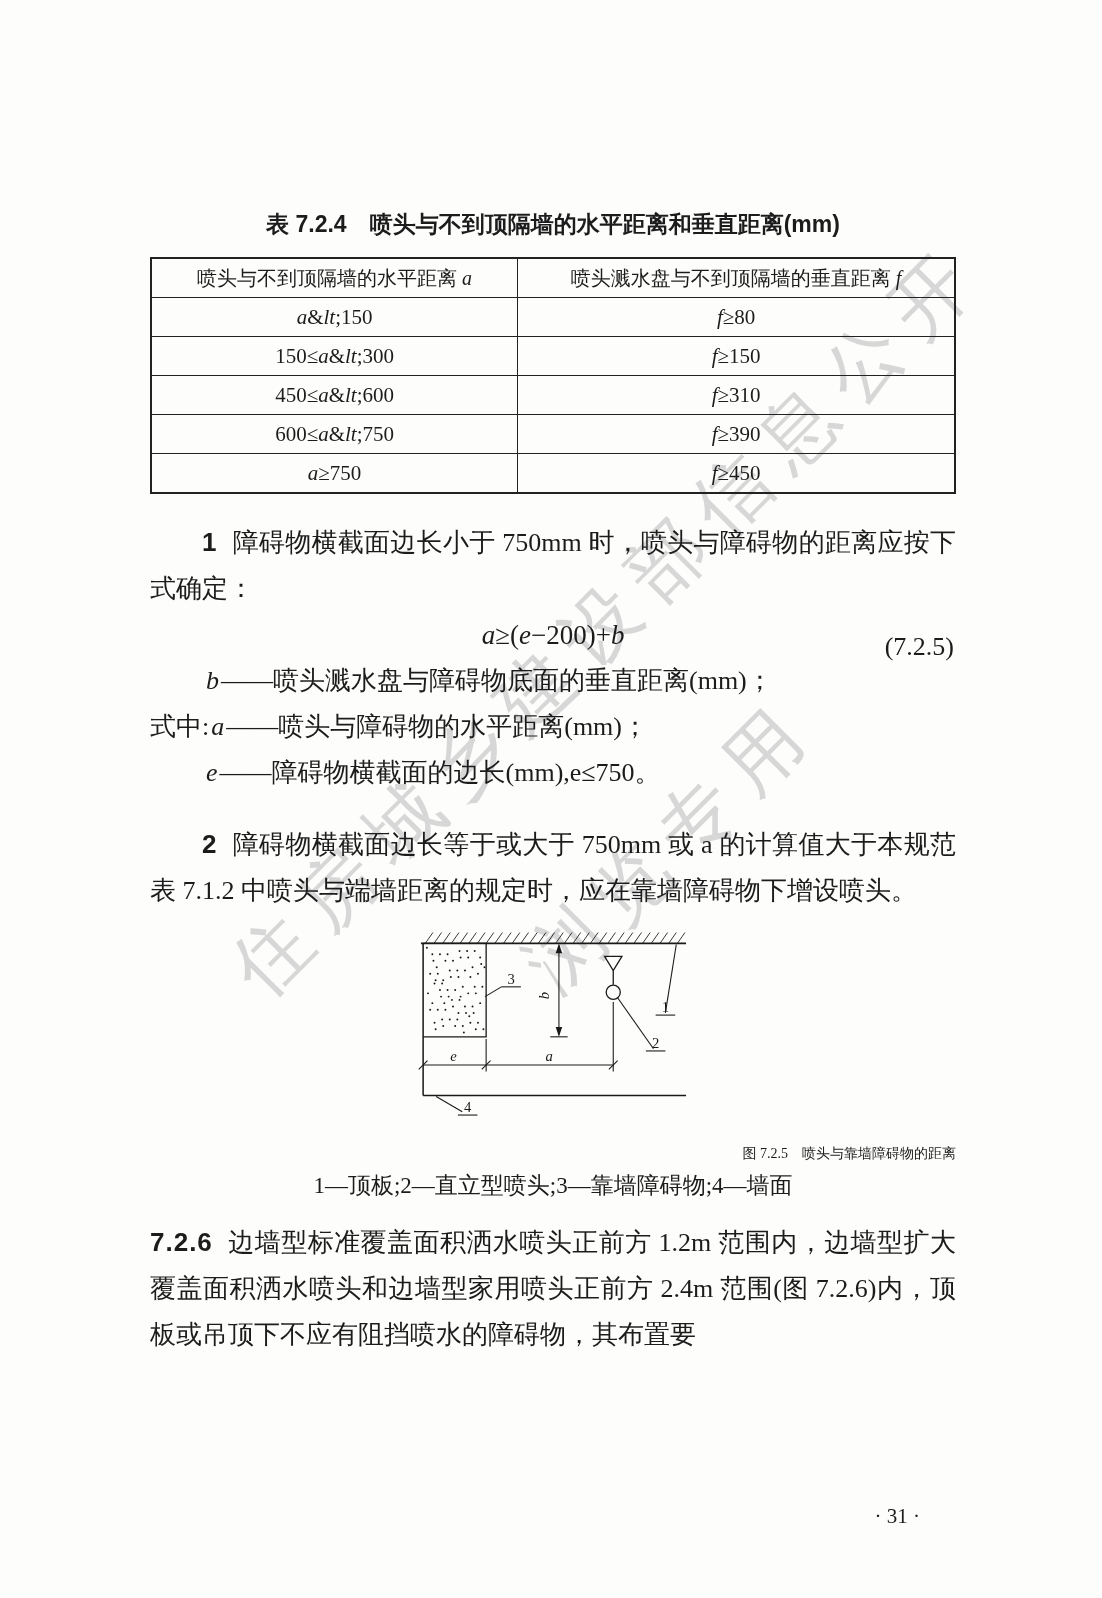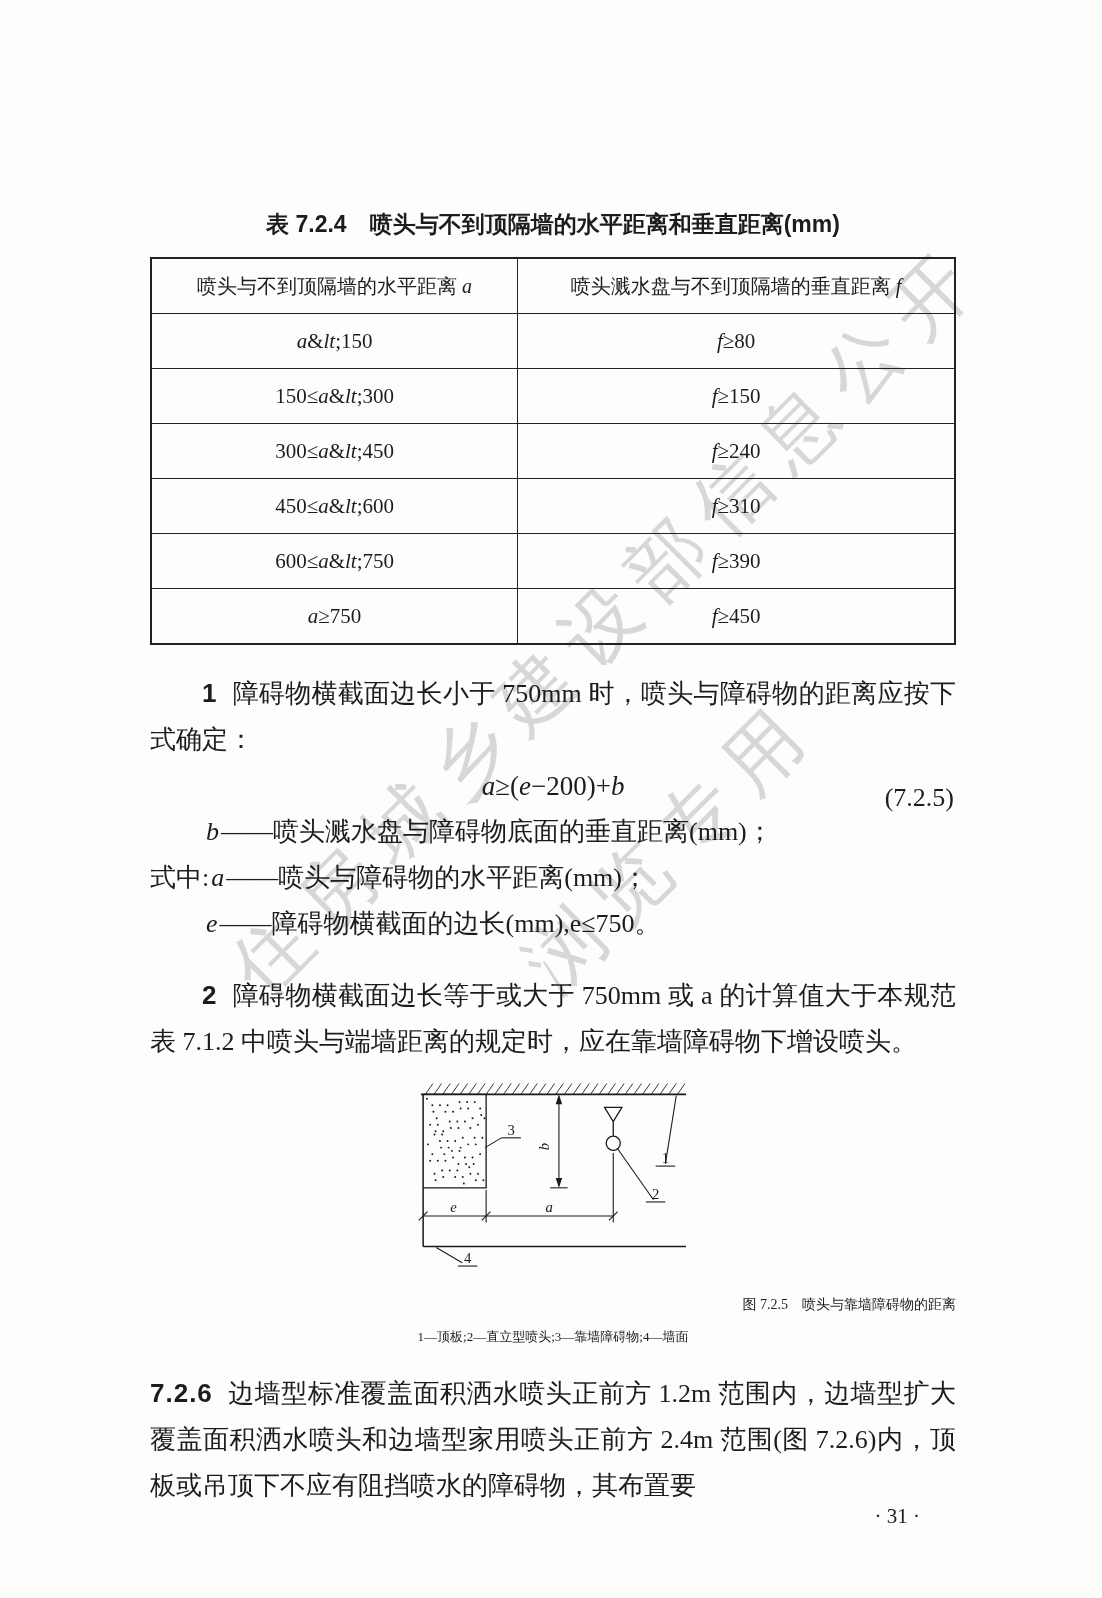--- a/index.html
+++ b/index.html
@@ -25,42 +25,42 @@
   .content { position: relative; z-index: 1; padding: 162px 146px 0 150px; }
   .table-title {
     font-family: "Liberation Sans", "DejaVu Sans", sans-serif;
     font-weight: 700; font-size: 23px; line-height: 30px;
     text-align: center; margin-bottom: 18px; margin-top: 47px;
   }
   table.spec-table { width: 100%; border-collapse: collapse; border: 2.5px solid #222; }
   .spec-table td {
     border: 1.4px solid #222;
     text-align: center; vertical-align: middle;
-    height: 38px; font-size: 21px; padding: 8px 6px;
+    height: 38px; font-size: 21px; padding: 0 6px;
   }
   .spec-table td.th { font-size: 20px; }
   .para { margin: 0; font-size: 26px; line-height: 46px; text-align: justify; }
   .first { margin-top: 18px; }
   .sec-num {
     font-family: "Liberation Sans", "DejaVu Sans", sans-serif;
     font-weight: 700; margin-right: 15px; letter-spacing: 1px;
   }
   .item { text-indent: 52px; margin-top: 25px; }
   .item-num {
     font-family: "Liberation Sans", "DejaVu Sans", sans-serif;
     font-weight: 700; margin-right: 16px;
   }
   .formula-row { position: relative; font-size: 27px; line-height: 46px; text-align: center; }
   .formula-num { position: absolute; right: 2px; top: 12px; font-size: 26px; text-align: right; }
   .var { font-style: italic; padding: 0 2px; }
   .where-line.cont { padding-left: 54px; }
   .figure { margin-top: 12px; text-align: center; }
   .figure svg { display: inline-block; }
   .figure-caption { font-size: 14px; line-height: 30px; margin-top: 8px; text-align: right; }
-  .figure-legend  { font-size: 13px; line-height: 26px; margin-top: 4px; text-align: center; }
+  .figure-legend  { font-size: 23px; line-height: 26px; margin-top: 4px; text-align: center; }
   .s726 { margin-top: 20px; }
   .page-number { position: absolute; top: 1504px; right: 182px; font-size: 21px; z-index: 1; }
   i { font-style: italic; }
 </style>
 </head>
 <body>
 
 <div class="page">
 
   <div class="watermark wm-primary">住房城乡建设部信息公开</div>
@@ -76,24 +76,20 @@
           <td class="th">喷头与不到顶隔墙的水平距离 <i>a</i></td>
           <td class="th">喷头溅水盘与不到顶隔墙的垂直距离 <i>f</i></td>
         </tr>
         <tr>
           <td><i>a</i>&amp;<i>lt</i>;150</td>
           <td><i>f</i>≥80</td>
         </tr>
         <tr>
           <td>150≤<i>a</i>&amp;<i>lt</i>;300</td>
           <td><i>f</i>≥150</td>
-        </tr>
-        <tr>
-          <td>300≤<i>a</i>&amp;<i>lt</i>;450</td>
-          <td><i>f</i>≥240</td>
         </tr>
         <tr>
           <td>450≤<i>a</i>&amp;<i>lt</i>;600</td>
           <td><i>f</i>≥310</td>
         </tr>
         <tr>
           <td>600≤<i>a</i>&amp;<i>lt</i>;750</td>
           <td><i>f</i>≥390</td>
         </tr>
         <tr>

